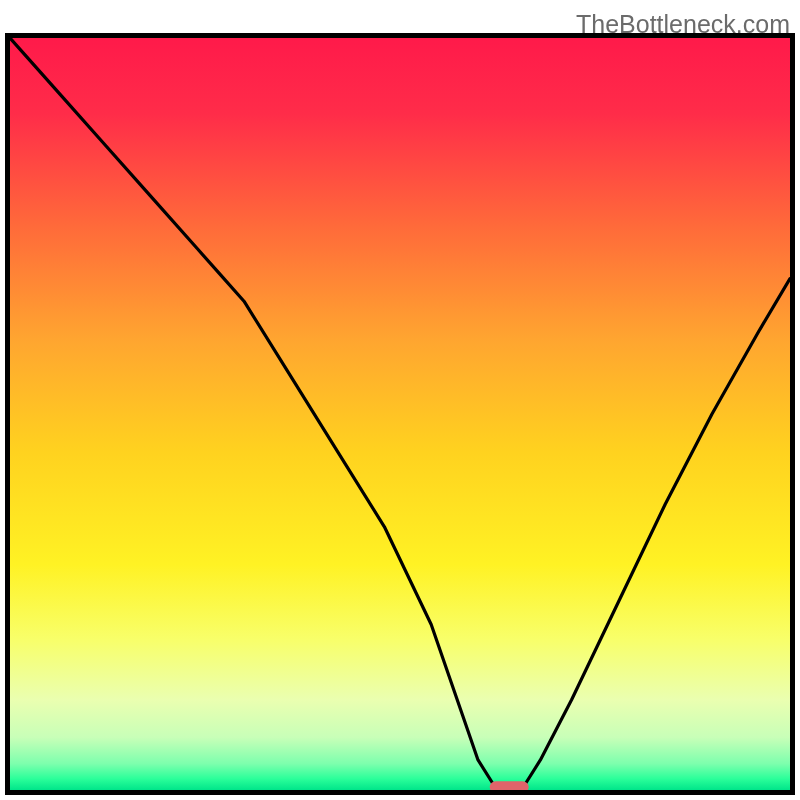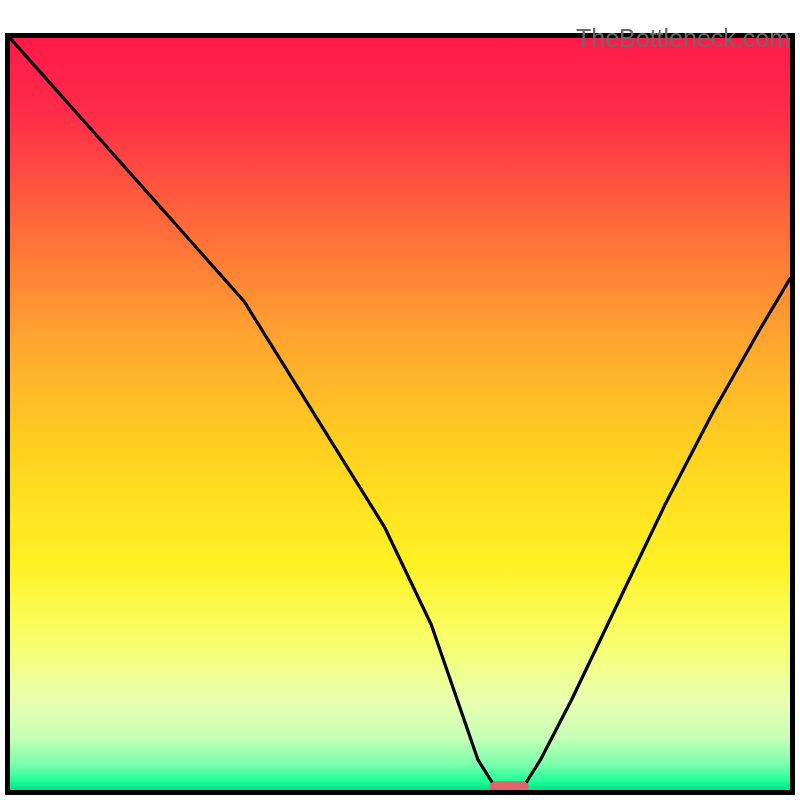--- a/index.html
+++ b/index.html
@@ -10,21 +10,21 @@
     background: #ffffff;
     font-family: Arial, Helvetica, sans-serif;
   }
   .wrap {
     position: relative;
     width: 800px;
     height: 800px;
   }
   .watermark {
     position: absolute;
-    top: 24px;
+    top: 10px;
     right: 10px;
     font-size: 25px;
     font-weight: 500;
     color: #6b6b6b;
     letter-spacing: 0px;
     z-index: 10;
   }
   .frame {
     position: absolute;
     box-sizing: border-box;

